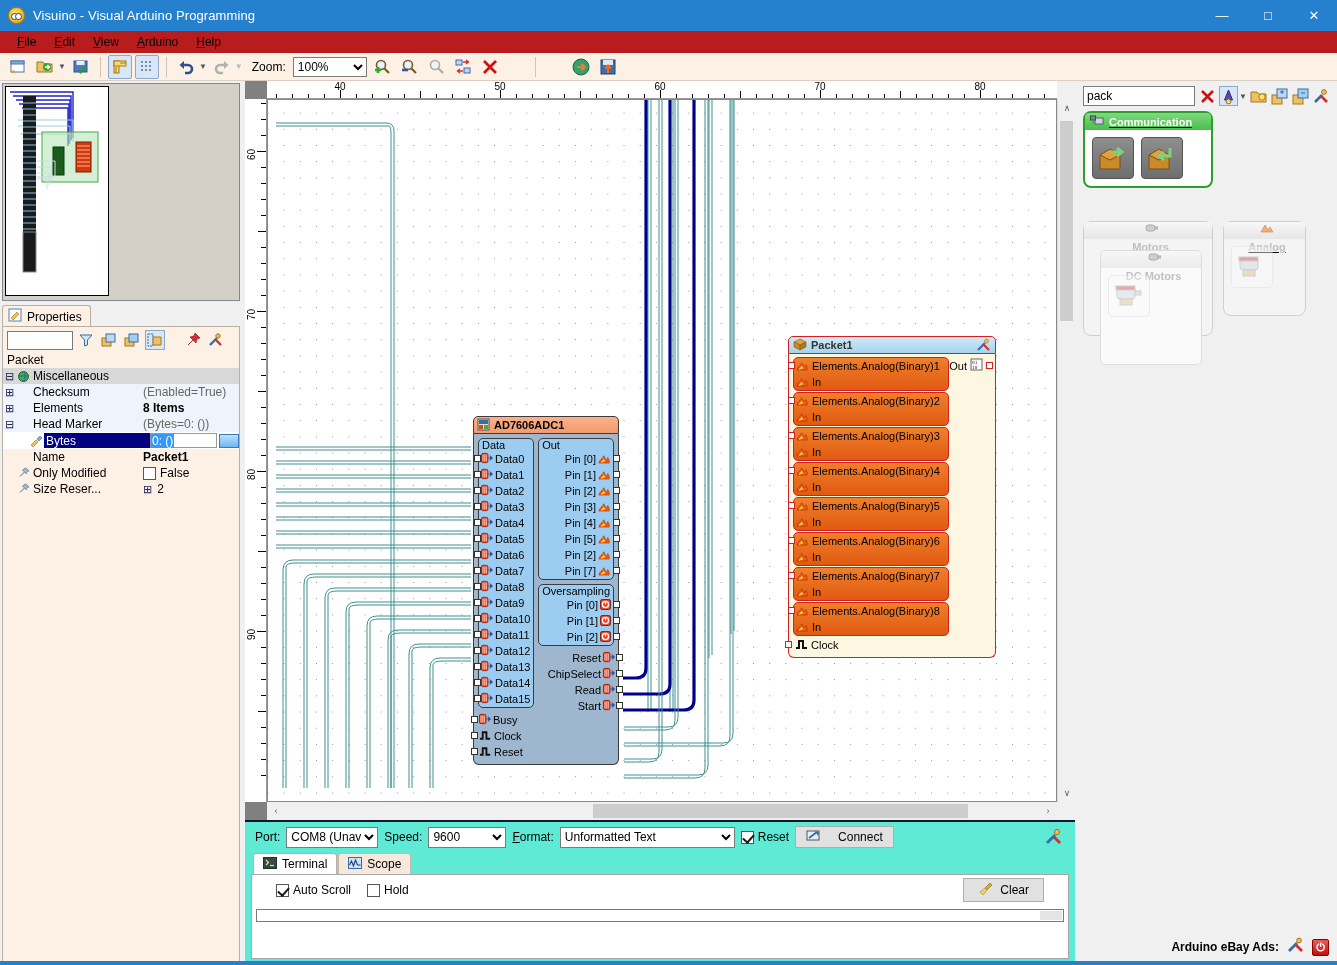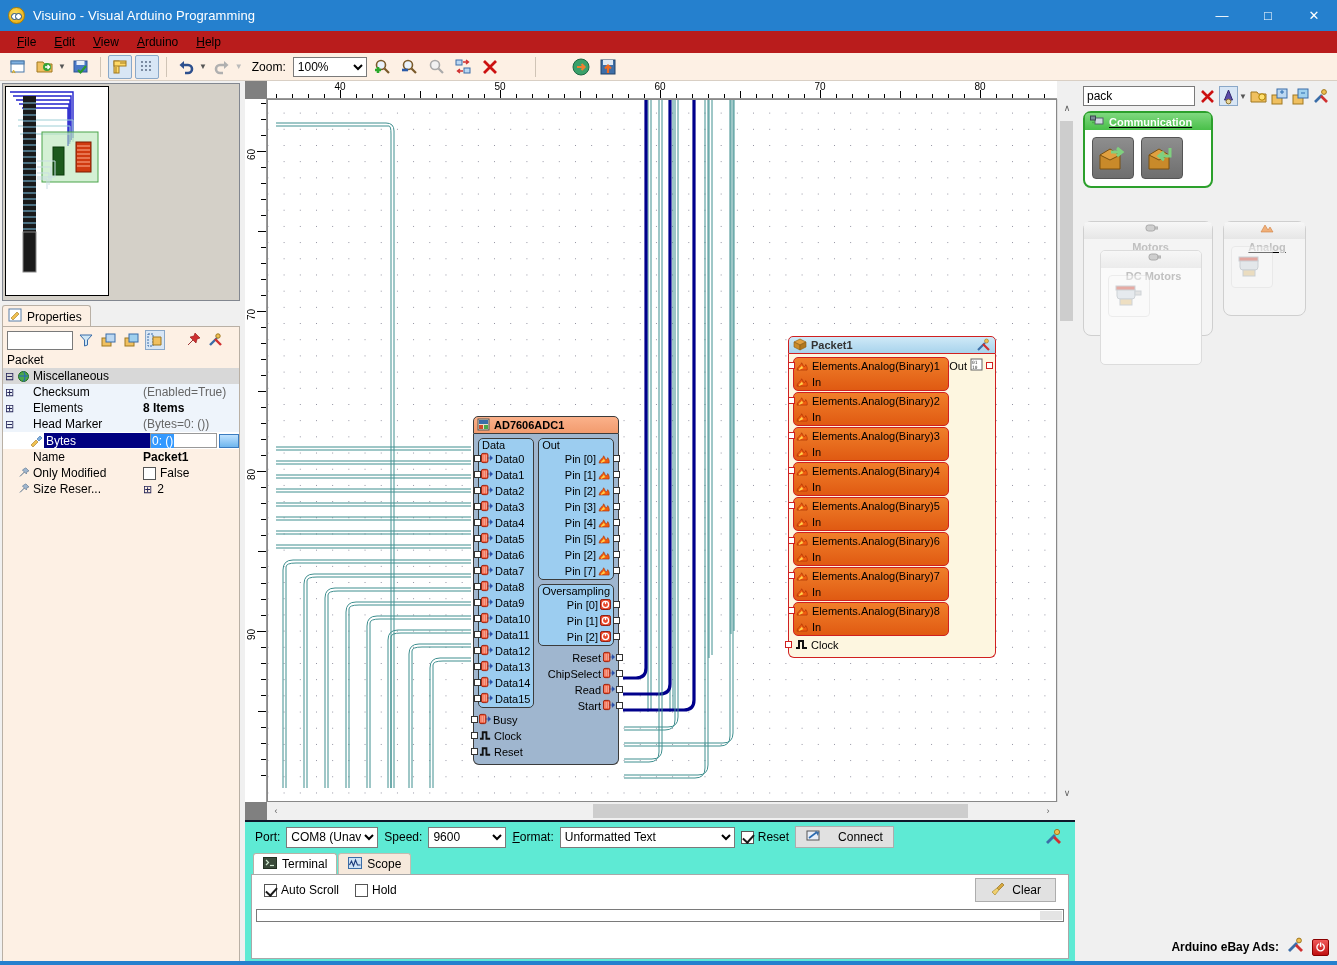--- a/index.html
+++ b/index.html
@@ -192,21 +192,21 @@
   #speed-select{width:78px;}
   #format-select{width:175px;}
   .chk{display:inline-flex;align-items:center;gap:4px;font-size:12px;}
   .box{width:13px;height:13px;border:1px solid #555;background:#fff;position:relative;flex:none;}
   .box.checked::after{content:"";position:absolute;left:3px;top:0px;width:5px;height:9px;border:solid #1a1a1a;border-width:0 2px 2px 0;transform:rotate(42deg);}
   #connect-btn{height:22px;display:inline-flex;align-items:center;gap:17px;padding:0 10px;background:#e1e1e1;border:1px solid #adadad;font-size:12px;}
   #tabstrip2{height:22px;display:flex;align-items:flex-end;padding-left:8px;gap:1px;}
   .btab{height:21px;display:flex;align-items:center;gap:5px;padding:0 9px;font-size:12px;border:1px solid #c4bbb0;border-bottom:none;border-radius:3px 3px 0 0;background:#f6e9dc;}
   .btab.active{background:#fff;border-color:#b9b0a5;}
   #termbody{position:absolute;left:6px;right:6px;top:52px;bottom:6px;background:#fff;border:1px solid #a8a8a8;}
-  #termopts{height:30px;display:flex;align-items:center;gap:16px;padding:0 12px;}
+  #termopts{height:30px;display:flex;align-items:center;gap:16px;padding:0 24px;}
   #clear-btn{margin-left:auto;height:24px;display:inline-flex;align-items:center;gap:6px;padding:0 14px;background:#e1e1e1;border:1px solid #adadad;font-size:12px;}
   #termlog{position:absolute;left:4px;right:4px;top:34px;height:13px;border:1px solid #7a7a7a;background:#fff;}
   #termlog .thumb{position:absolute;right:1px;top:1px;width:22px;bottom:1px;background:#e4e4e4;}
   #sendrow{position:absolute;left:4px;right:4px;bottom:6px;height:24px;display:flex;align-items:center;gap:8px;}
   #send-input{flex:1;height:22px;border:1px solid #7a7a7a;background:#fff;}
   #send-btn{height:24px;display:inline-flex;align-items:center;gap:6px;padding:0 12px;background:#e1e1e1;border:1px solid #adadad;font-size:12px;}
 
   
   #adsbar{position:absolute;right:0;bottom:0;width:262px;height:145px;background:#f0f0f0;}
   #adsrow{position:absolute;right:8px;bottom:8px;display:flex;align-items:center;gap:8px;font-size:12px;font-weight:bold;}

